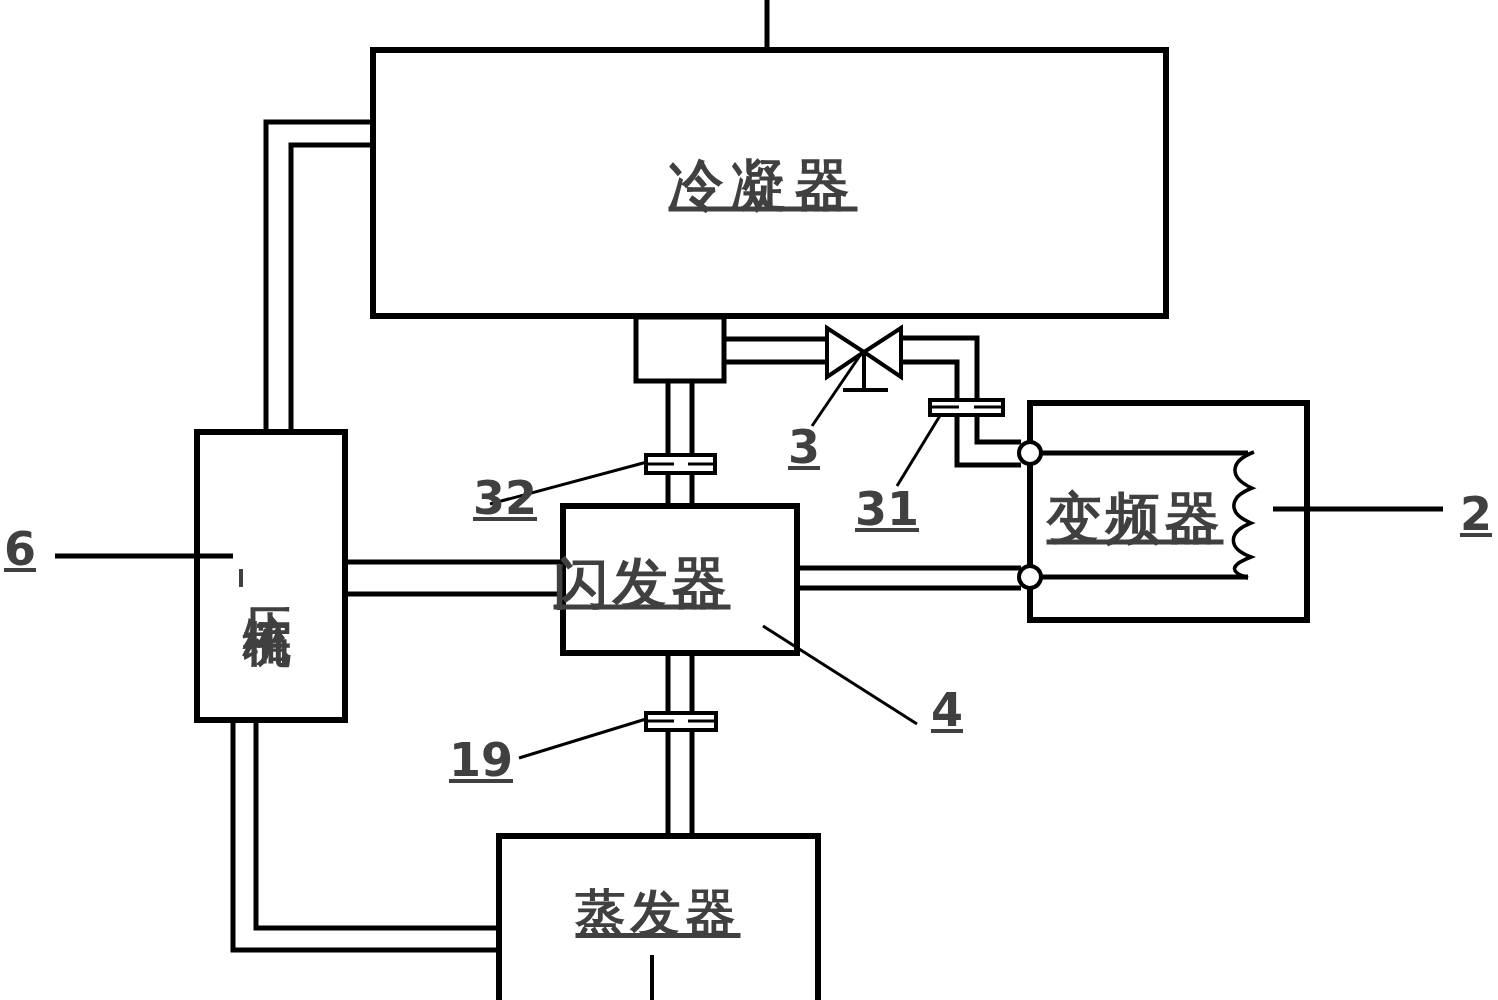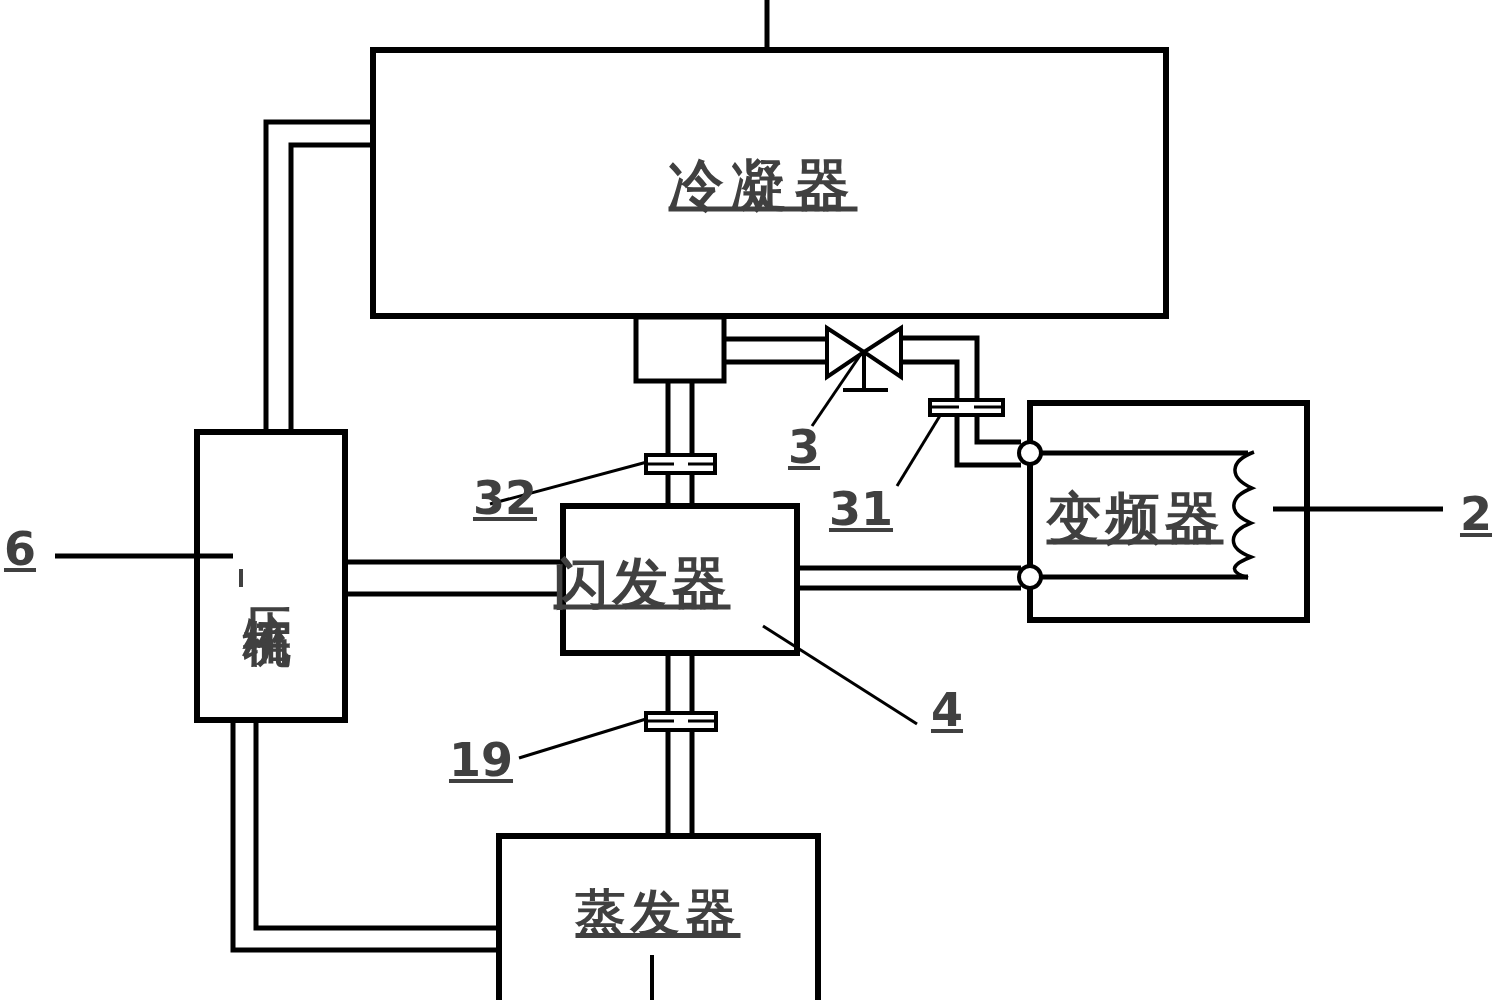--- a/index.html
+++ b/index.html
@@ -101,18 +101,18 @@
 
   <div class="lbl cjk-xl" style="left:763px;  top:185px;">冷凝器</div>
   <div class="lbl cjk-vert" style="left:268px; top:578px;">压缩机</div>
   <div class="lbl cjk-lg" style="left:642px;  top:583px;">闪发器</div>
   <div class="lbl cjk-md" style="left:658px;  top:913px;">蒸发器</div>
   <div class="lbl cjk-lg" style="left:1135px; top:518px;">变频器</div>
 
   <div class="lbl refnum" style="left:20px;   top:549px;">6</div>
   <div class="lbl refnum" style="left:1476px; top:514px;">2</div>
   <div class="lbl refnum" style="left:804px;  top:447px;">3</div>
-  <div class="lbl refnum" style="left:861px;  top:509px;">31</div>
+  <div class="lbl refnum" style="left:887px;  top:509px;">31</div>
   <div class="lbl refnum" style="left:457px;  top:498px;margin-left:48px;">32</div>
   <div class="lbl refnum" style="left:481px;  top:760px;">19</div>
   <div class="lbl refnum" style="left:947px;  top:710px;">4</div>
 
 </div>
 
 </body></html>

